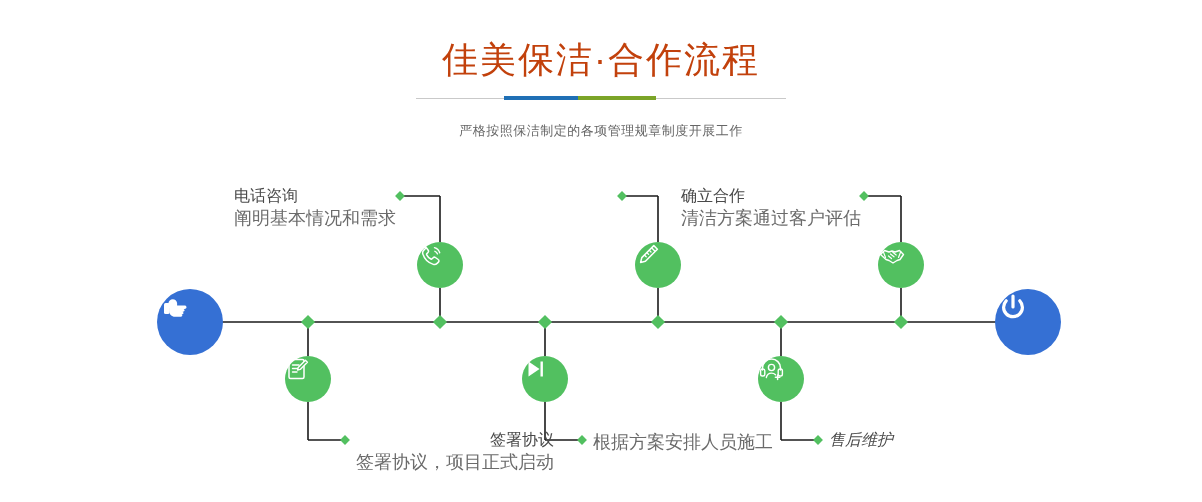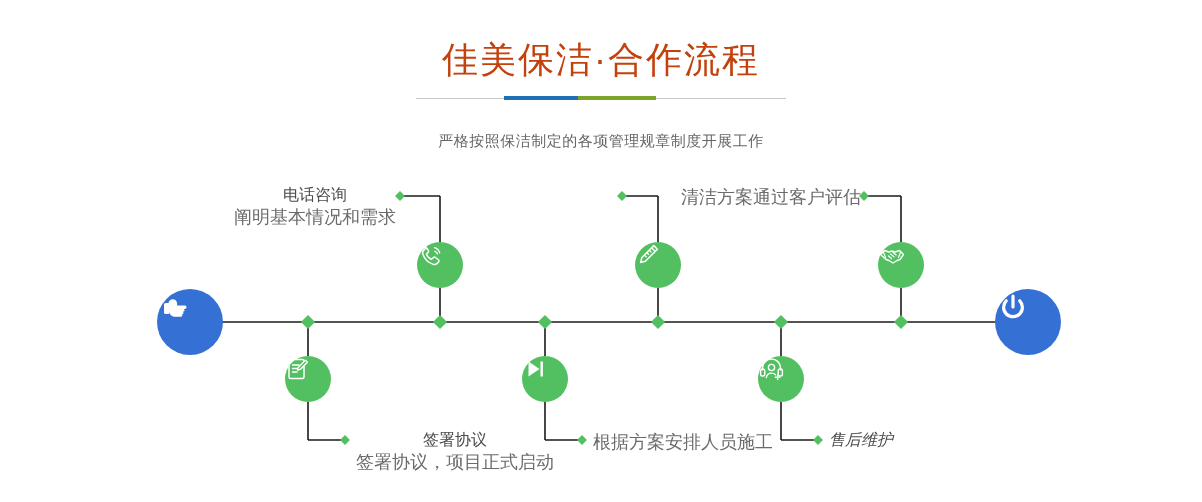--- a/index.html
+++ b/index.html
@@ -57,23 +57,23 @@
   }
   .divider-seg-green {
     position: absolute;
     left: 162px;
     top: 2px;
     width: 78px;
     height: 4px;
     background: #7ba428;
   }
   .subtitle {
-    margin: 16px;
+    margin: 6px;
     padding-top: 10px;
-    font-size: 15px;
+    font-size: 13px;
     line-height: 22px;
     color: #666666;
     letter-spacing: 0.5px;
   }
 
   
   .flow {
     position: absolute;
     left: 0;
     top: 0;
@@ -120,22 +120,22 @@
     color: #4a4a4a;
     display: block;
   }
   .label .lab-desc {
     font-size: 18px;
     line-height: 20px;
     color: #6b6b6b;
     display: block;
     margin-top: 2px;
   }
-  .label.top  { text-align: center; font-family: Liberation Mono, monospace; }
-  .label.bot  { text-align: center; }
+  .label.top  { text-align: left; }
+  .label.bot  { text-align: right; }
 </style>
 </head>
 <body>
 
 <div class="header">
   <h1 class="title">佳美保洁·合作流程</h1>
   <div class="divider-wrap">
     <div class="divider-line"></div>
     <div class="divider-seg-blue"></div>
     <div class="divider-seg-green"></div>
@@ -263,20 +263,21 @@
   <div class="node-icon" style="left:878px; top:242px;">
     <span>
       <svg width="28" height="28" viewBox="0 0 28 28">
         <path d="M2.5 12.5l4-4 4.5 1.5 3-1 3 1 4.5-1.5 4 4-3.5 5-3 1-4 2.5-4-2.5-3-1z" fill="none" stroke="#ffffff" stroke-width="1.4" stroke-linejoin="round"></path>
         <path d="M10.5 14l3 2.5M12.5 12l3.5 2.8M14.8 10.3l3.4 2.7" fill="none" stroke="#ffffff" stroke-width="1.2" stroke-linecap="round"></path>
         <path d="M5.2 9.5l2.3 6M22.8 9.5l-2.3 6" fill="none" stroke="#ffffff" stroke-width="1.2" stroke-linecap="round"></path>
       </svg>
     </span>
   </div>
   <div class="label top" style="right:341px; top:186px;">
+    <span class="lab-title">确立合作</span>
     <span class="lab-desc">清洁方案通过客户评估</span>
   </div>
 
   <div class="node-icon" style="left:758px; top:356px;">
     <span>
       <svg width="27" height="27" viewBox="0 0 27 27">
         <path d="M4.5 14v-2a9 9 0 0 1 18 0v2" fill="none" stroke="#ffffff" stroke-width="1.5" stroke-linecap="round"></path>
         <rect x="2.6" y="13" width="4.2" height="7" rx="1.8" fill="none" stroke="#ffffff" stroke-width="1.4"></rect>
         <rect x="20.2" y="13" width="4.2" height="7" rx="1.8" fill="none" stroke="#ffffff" stroke-width="1.4"></rect>
         <circle cx="13.5" cy="11.5" r="3.1" fill="none" stroke="#ffffff" stroke-width="1.4"></circle>

